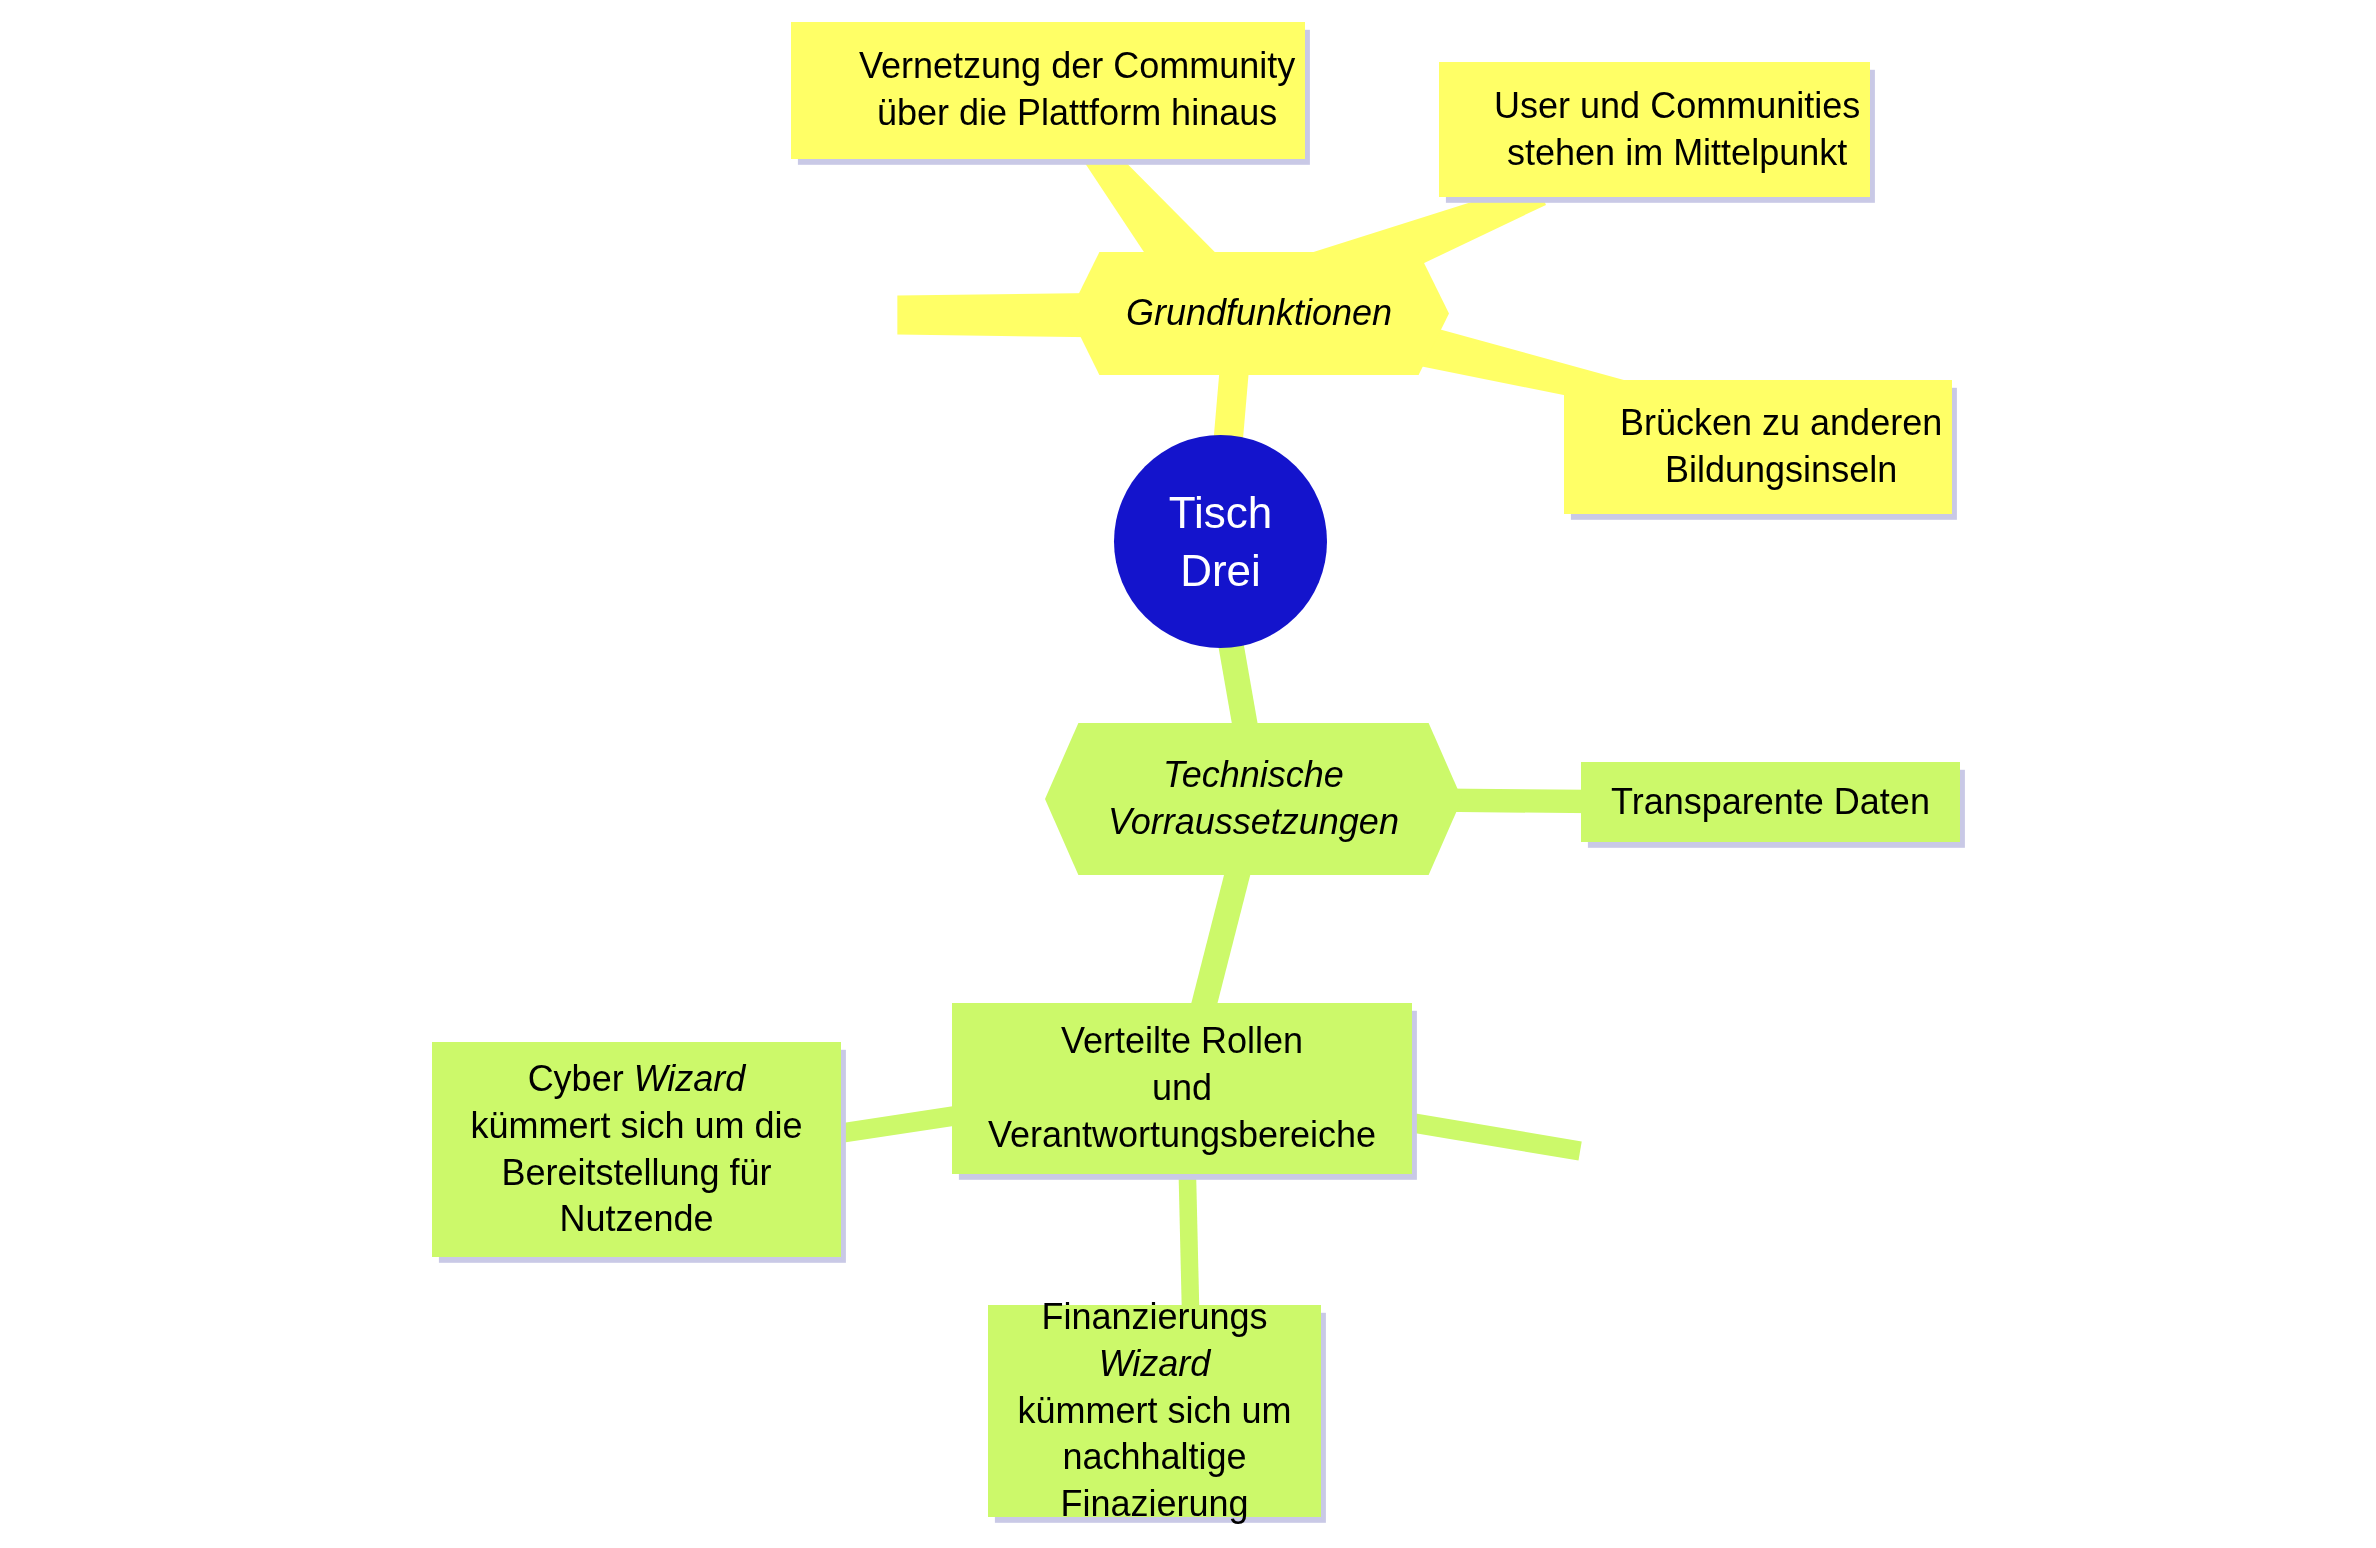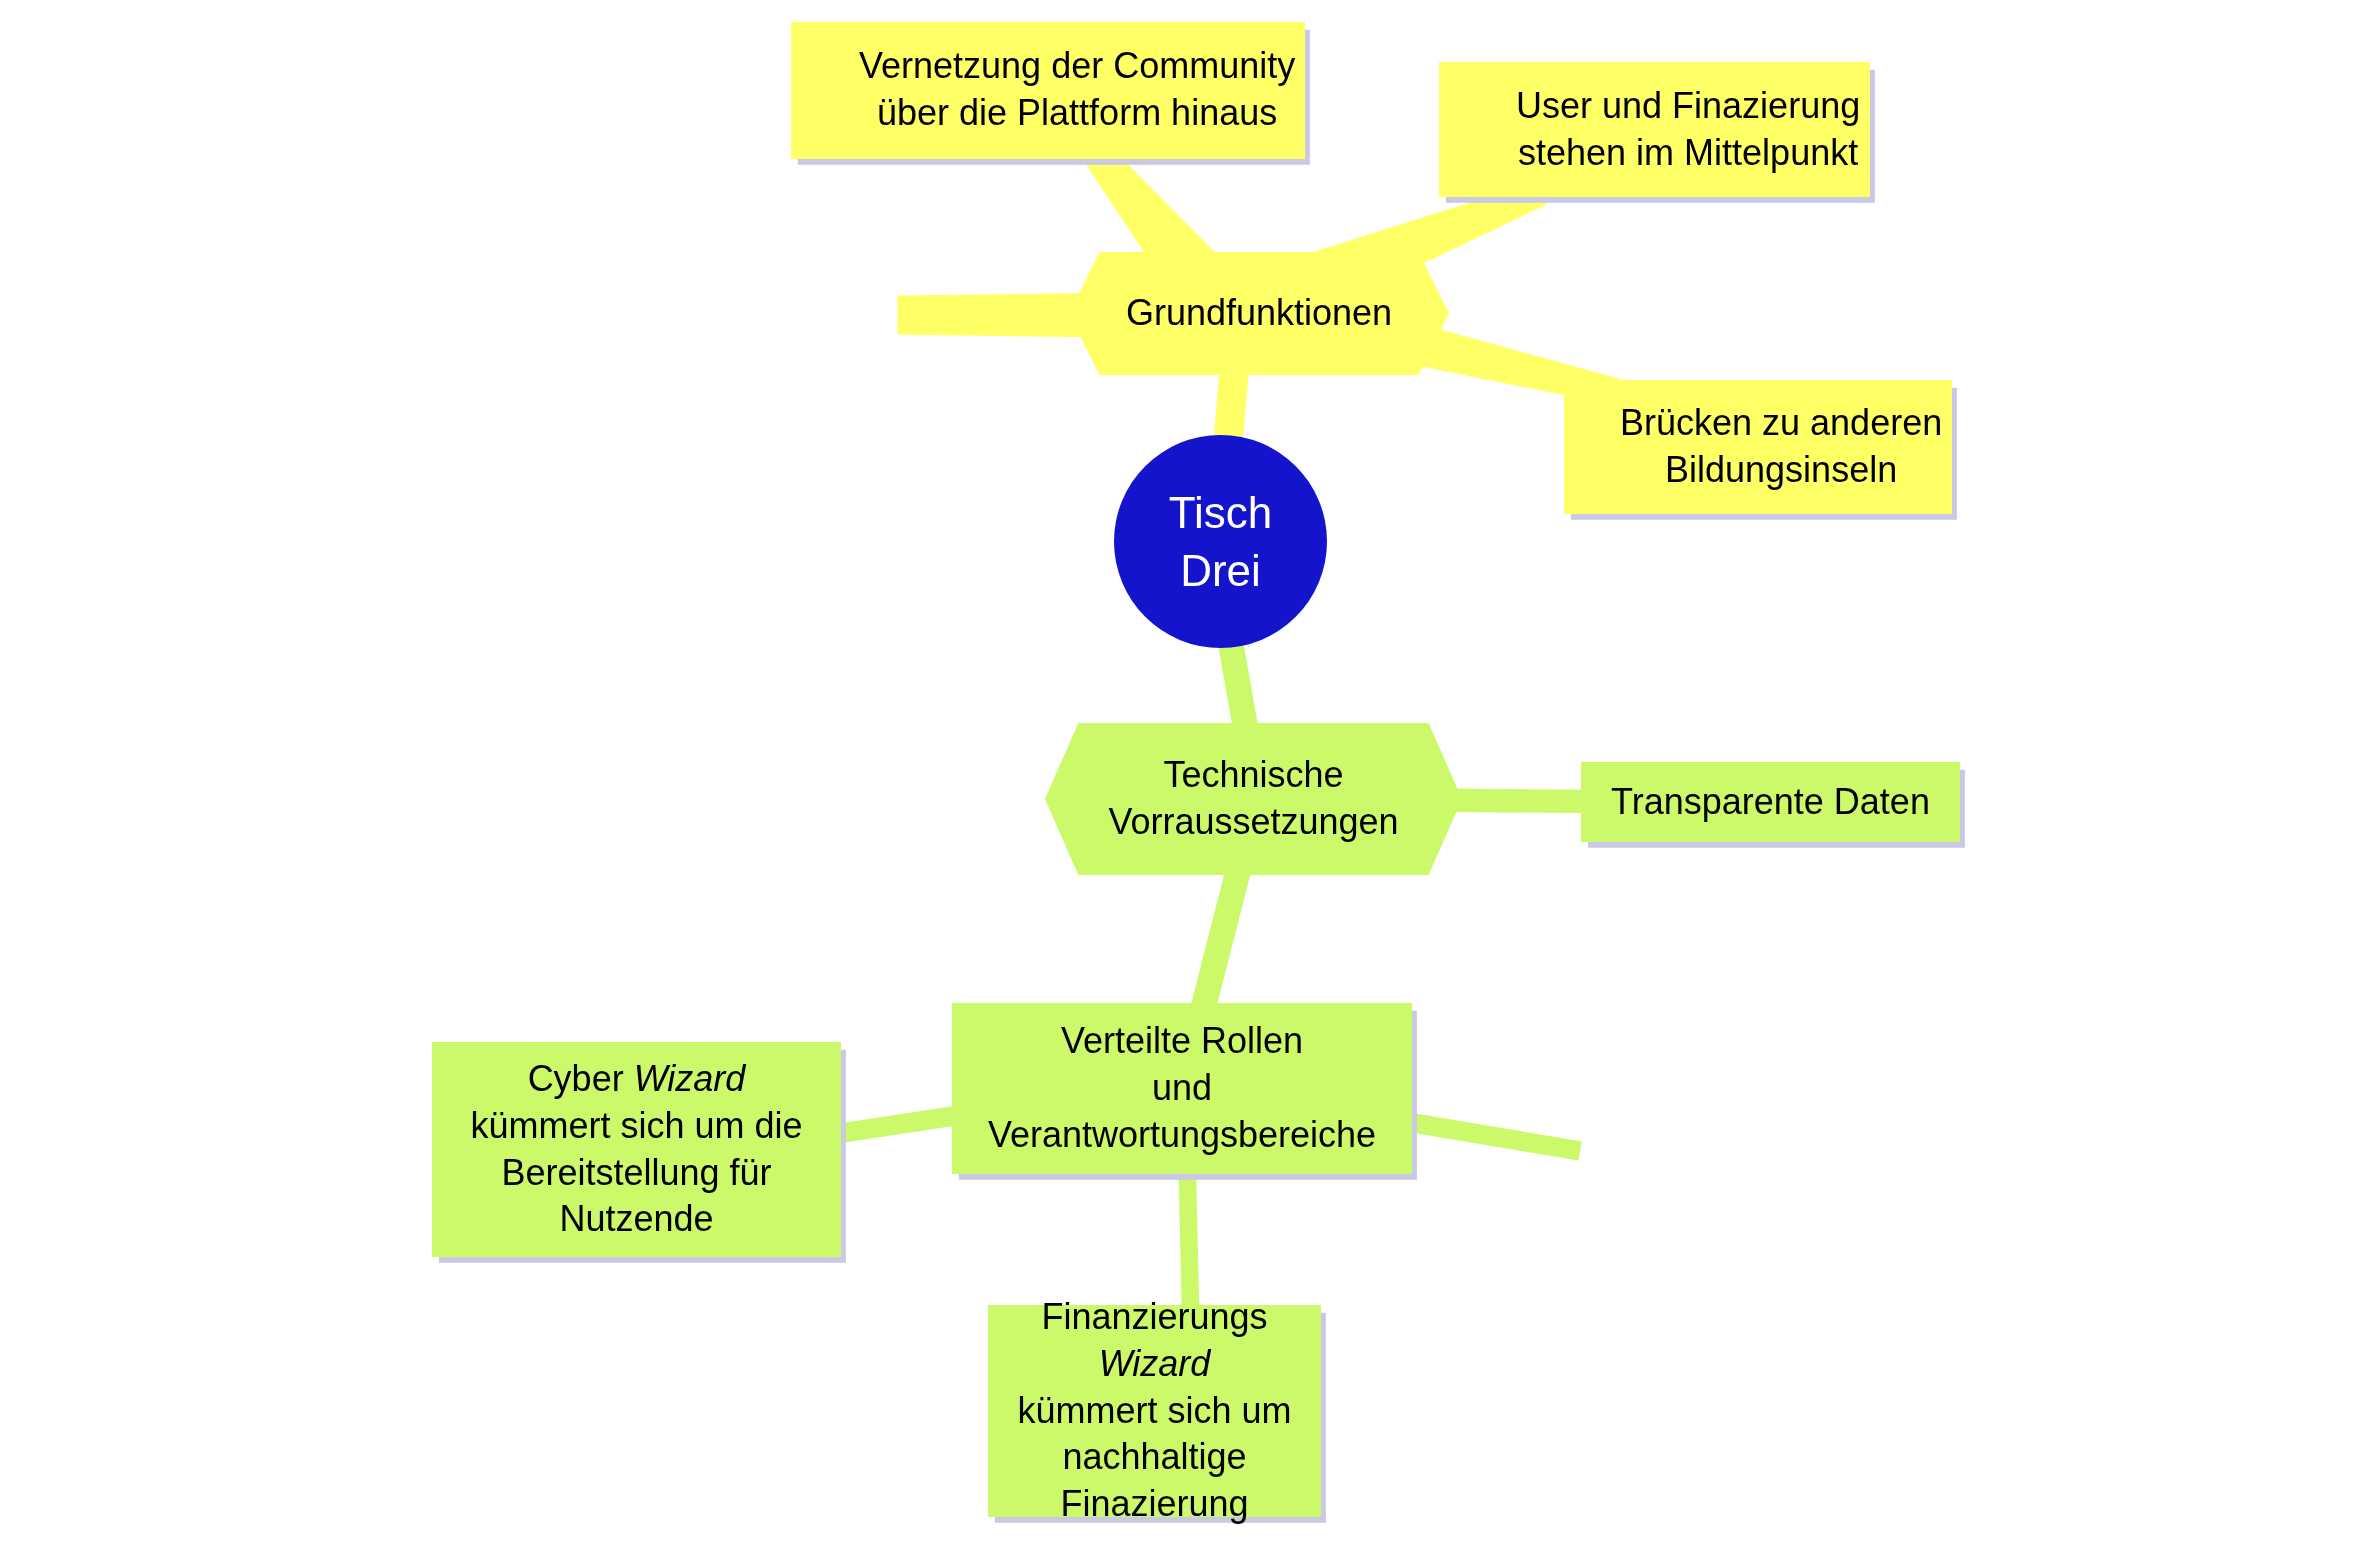--- a/index.html
+++ b/index.html
@@ -34,21 +34,21 @@
     padding:3.9px 9.8px;
     cursor:default;
   }
   .label{display:block;text-align:center;}
   .t{white-space:pre-line;}
   .italic{font-style:italic;}
 
   .rect.yellow{background:var(--yellow);box-shadow:5.9px 6.8px 0 -1px var(--shadow);justify-content:flex-end;}
   .rect.green{background:var(--green);box-shadow:5.9px 6.8px 0 -1px var(--shadow);}
 
-  .hex{clip-path:polygon(8% 0%, 92% 0%, 100% 50%, 92% 100%, 8% 100%, 0% 50%);}
+  .hex{clip-path:polygon(8% 0%, 92% 0%, 100% 50%, 92% 100%, 8% 100%, 0% 50%);font-style:italic;}
   .hex.yellow{background:var(--yellow);}
   .hex.green{background:var(--green);}
 
   .circle{
     border-radius:50%;
     background:var(--blue);
     color:var(--root_text);
     font-size:44px;
   }
 </style>
@@ -72,21 +72,21 @@
     <line class="line-green" x1="1430" y1="1148" x2="1620" y2="1180" stroke-width="20"></line>
     <line class="line-green" x1="1217" y1="1190" x2="1221" y2="1360" stroke-width="18"></line>
   </svg>
 
   <div class="topic rect yellow" style="left:791px;top:21.5px;width:514px;height:137px">
     <div class="label t">Vernetzung der Community
 über die Plattform hinaus</div>
   </div>
 
   <div class="topic rect yellow" style="left:1439px;top:62px;width:431px;height:135px">
-    <div class="label t">User und Finazierung
+    <div class="label t">User und Communities
 stehen im Mittelpunkt</div>
   </div>
 
 
   <div class="topic hex yellow" style="left:1069px;top:252px;width:380px;height:123px">
     <div class="label t">Grundfunktionen</div>
   </div>
 
   <div class="topic rect yellow" style="left:1564px;top:380px;width:388px;height:134px">
     <div class="label t">Brücken zu anderen

